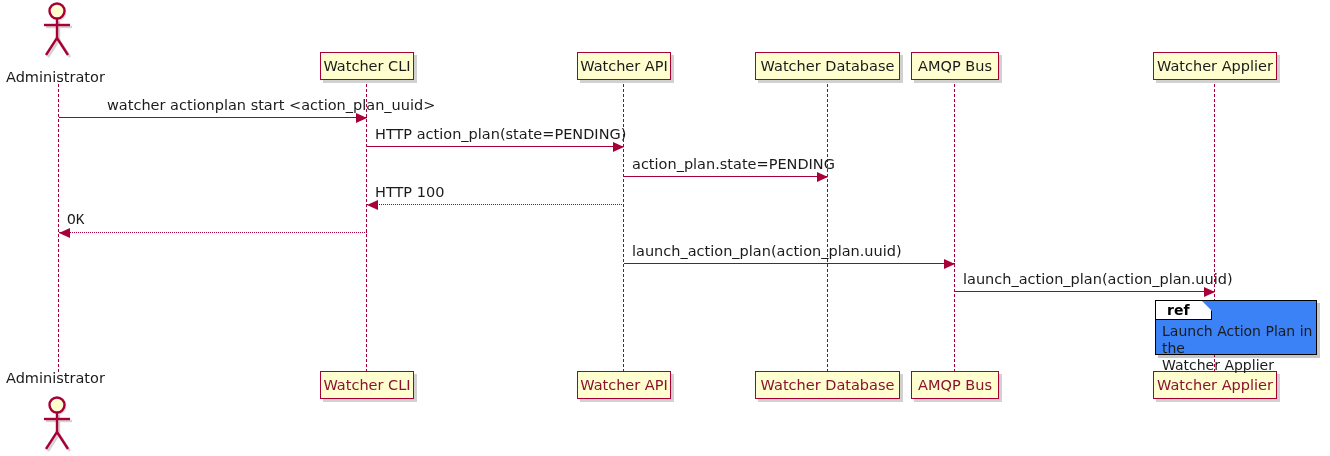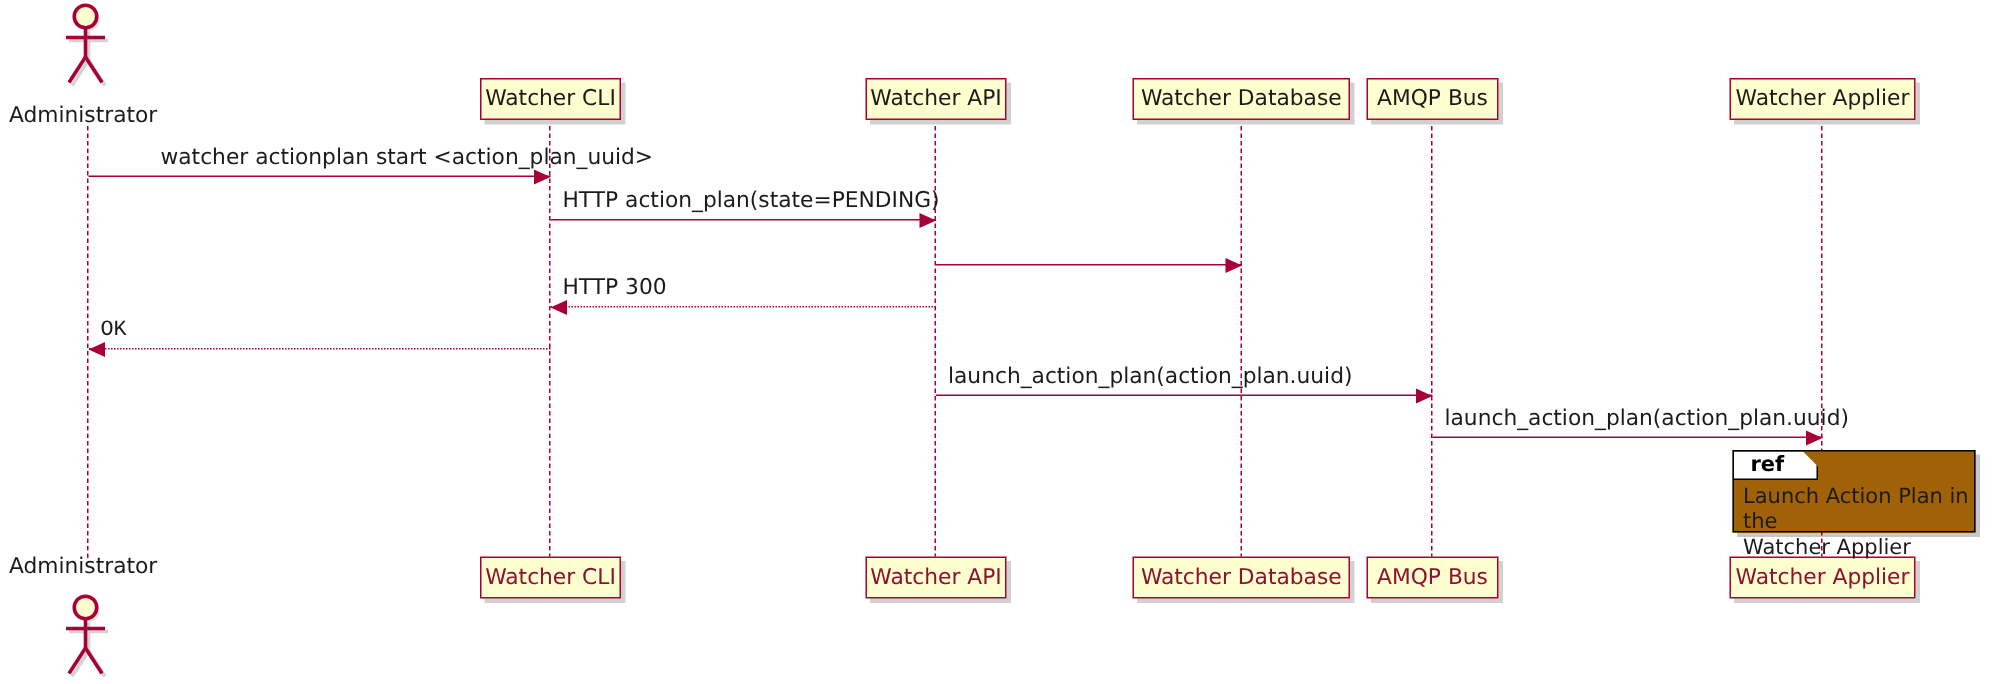--- a/index.html
+++ b/index.html
@@ -35,21 +35,21 @@
   }
   .arrow-head.left{
     border-top:5px solid transparent;border-bottom:5px solid transparent;
     border-right:11px solid #A80036;
   }
   .msg-label{
     position:absolute;font-size:14.5px;color:#1b1b1b;white-space:nowrap;
   }
 
   .refbox{
-    position:absolute;background:#a16207;border:1.6px solid #000000;
+    position:absolute;background:#3b82f6;border:1.6px solid #000000;
     box-shadow:3px 3px 0 rgba(0,0,0,0.22);box-sizing:border-box;padding-left:40px;
   }
   .reftab{
     position:absolute;left:0;top:0;background:#FFFFFF;
     border-right:1.6px solid #000;border-bottom:1.6px solid #000;
     color:#000;font-size:14px;font-weight:bold;
     display:flex;align-items:center;padding-left:11px;
     box-sizing:border-box;
     clip-path:polygon(0 0,calc(100% - 10px) 0,100% 10px,100% 100%,0 100%);
   }
@@ -113,23 +113,24 @@
     <div class="pbox" style="left: 1153px; top: 52px; width: 124px; height: 28px;">Watcher Applier</div>
     <div class="pbox bottom" style="left: 1153px; top: 371px; width: 124px; height: 28px;">Watcher Applier</div>
     <div class="msg-line" style="left: 59px; top: 117px; width: 308px;"></div>
     <div class="arrow-head right" style="left: 356px; top: 112.8px;"></div>
     <div class="msg-label" style="left: 67px; top: 97px; margin-left: 40px;">watcher actionplan start &lt;action_plan_uuid&gt;</div>
     <div class="msg-line" style="left: 367px; top: 146px; width: 257px;"></div>
     <div class="arrow-head right" style="left: 613px; top: 141.8px;"></div>
     <div class="msg-label" style="left: 375px; top: 126px;">HTTP action_plan(state=PENDING)</div>
     <div class="msg-line" style="left: 624px; top: 176px; width: 204px;"></div>
     <div class="arrow-head right" style="left: 817px; top: 171.8px;"></div>
+    <div class="msg-label" style="left: 632px; top: 156px;">action_plan.state=PENDING</div>
     <div class="msg-line dotted" style="left: 367px; top: 204px; width: 257px;"></div>
     <div class="arrow-head left" style="left: 367px; top: 199.8px;"></div>
-    <div class="msg-label" style="left: 375px; top: 184px;">HTTP 300</div>
+    <div class="msg-label" style="left: 375px; top: 184px;">HTTP 100</div>
     <div class="msg-line dotted" style="left: 59px; top: 232px; width: 308px;"></div>
     <div class="arrow-head left" style="left: 59px; top: 227.8px;"></div>
     <div class="msg-label" style="left: 67px; top: 212px; font-family: Liberation Mono, monospace;">OK</div>
     <div class="msg-line" style="left: 624px; top: 263px; width: 331px;"></div>
     <div class="arrow-head right" style="left: 944px; top: 258.8px;"></div>
     <div class="msg-label" style="left: 632px; top: 243px;">launch_action_plan(action_plan.uuid)</div>
     <div class="msg-line" style="left: 955px; top: 291px; width: 260px;"></div>
     <div class="arrow-head right" style="left: 1204px; top: 286.8px;"></div>
     <div class="msg-label" style="left: 963px; top: 271px;">launch_action_plan(action_plan.uuid)</div>
     <div class="refbox" style="left: 1155px; top: 300px; width: 162px; height: 55px;">

